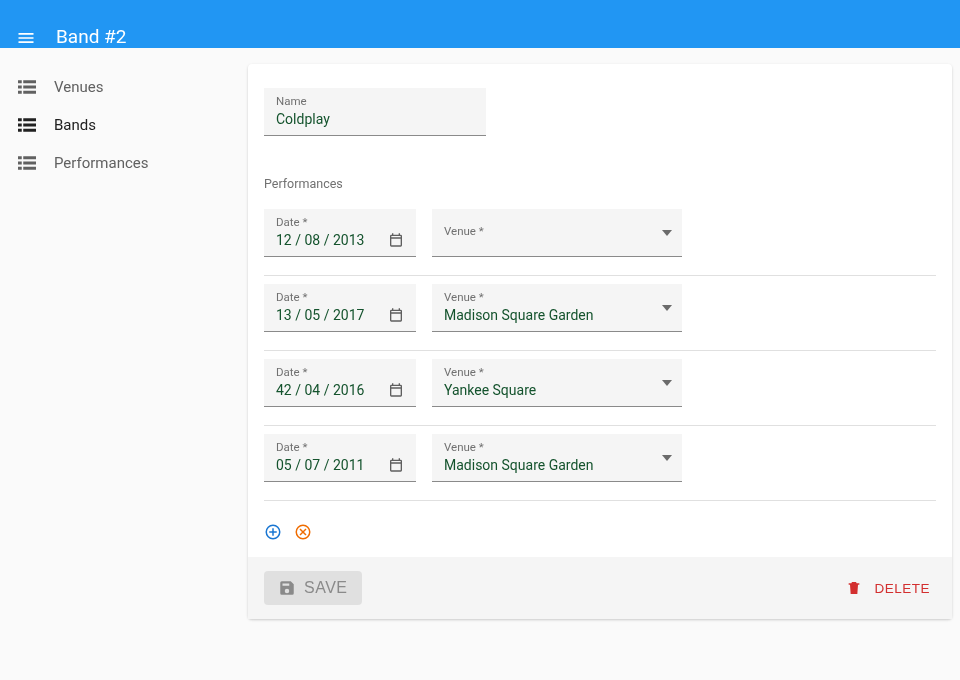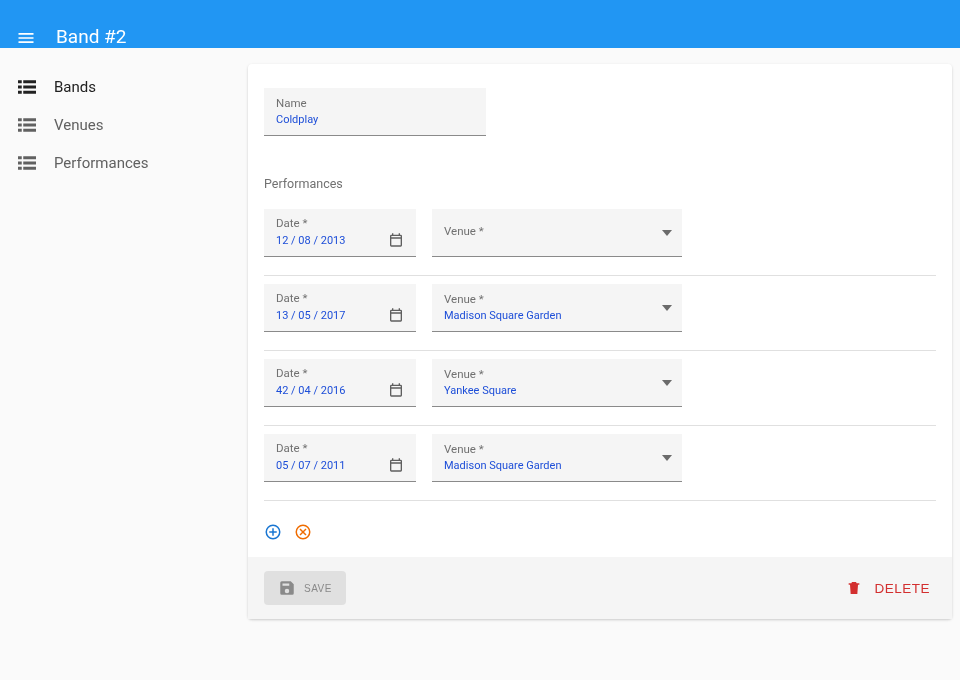--- a/index.html
+++ b/index.html
@@ -80,22 +80,22 @@
     height: 48px;
   }
   .name-field { width: 222px; }
   .field-label {
     font-size: 11.5px;
     color: var(--field-label);
     line-height: 1.2;
     margin-bottom: 2px;
   }
   .field-value {
-    font-size: 11px;
-    color: #1d4ed8;
+    font-size: 14px;
+    color: #14532d;
     line-height: 1.2;
   }
   .section-label {
     font-size: 12.5px;
     color: var(--field-label);
     margin-top: 40px;
     margin-bottom: 10px;
   }
   
   .row {
@@ -131,21 +131,21 @@
   }
   .save-btn {
     background: var(--save-btn);
     color: #8a8a8a;
     border: none;
     border-radius: 4px;
     padding: 8px 14px;
     display: flex;
     align-items: center;
     gap: 8px;
-    font-size: 10px;
+    font-size: 16px;
     font-weight: 500;
     cursor: default;
     letter-spacing: 0.5px;
   }
   .delete-btn {
     background: transparent;
     color: var(--delete);
     border: none;
     display: flex;
     align-items: flex-end;
@@ -164,51 +164,51 @@
   <span class="menu-btn">
     <svg width="20" height="20" viewBox="0 0 24 24" fill="#fff">
         <path d="M3 6h18v2H3V6zm0 5h18v2H3v-2zm0 5h18v2H3v-2z"></path>
       </svg>
   </span>
   <span class="appbar-title">Band #2</span>
 </div>
 
 <div class="layout">
   <nav class="sidebar">
+    <div class="side-item">
+      <svg class="side-icon" viewBox="0 0 24 18" fill="currentColor">
+          <rect x="0" y="0" width="5" height="4"></rect>
+          <rect x="7" y="0" width="17" height="4"></rect>
+          <rect x="0" y="7" width="5" height="4"></rect>
+          <rect x="7" y="7" width="17" height="4"></rect>
+          <rect x="0" y="14" width="5" height="4"></rect>
+          <rect x="7" y="14" width="17" height="4"></rect>
+        </svg>
+      <span>Venues</span>
+    </div>
     <div class="side-item active">
       <svg class="side-icon" viewBox="0 0 24 18" fill="currentColor">
           <rect x="0" y="0" width="5" height="4"></rect>
           <rect x="7" y="0" width="17" height="4"></rect>
           <rect x="0" y="7" width="5" height="4"></rect>
           <rect x="7" y="7" width="17" height="4"></rect>
           <rect x="0" y="14" width="5" height="4"></rect>
           <rect x="7" y="14" width="17" height="4"></rect>
         </svg>
       <span>Bands</span>
     </div>
     <div class="side-item">
       <svg class="side-icon" viewBox="0 0 24 18" fill="currentColor">
           <rect x="0" y="0" width="5" height="4"></rect>
           <rect x="7" y="0" width="17" height="4"></rect>
           <rect x="0" y="7" width="5" height="4"></rect>
           <rect x="7" y="7" width="17" height="4"></rect>
           <rect x="0" y="14" width="5" height="4"></rect>
           <rect x="7" y="14" width="17" height="4"></rect>
         </svg>
-      <span>Venues</span>
-    </div>
-    <div class="side-item">
-      <svg class="side-icon" viewBox="0 0 24 18" fill="currentColor">
-          <rect x="0" y="0" width="5" height="4"></rect>
-          <rect x="7" y="0" width="17" height="4"></rect>
-          <rect x="0" y="7" width="5" height="4"></rect>
-          <rect x="7" y="7" width="17" height="4"></rect>
-          <rect x="0" y="14" width="5" height="4"></rect>
-          <rect x="7" y="14" width="17" height="4"></rect>
-        </svg>
       <span>Performances</span>
     </div>
   </nav>
 
   <div class="content">
     <div class="card">
       <div class="card-body">
 
         <div class="field name-field">
           <span class="field-label">Name</span>

